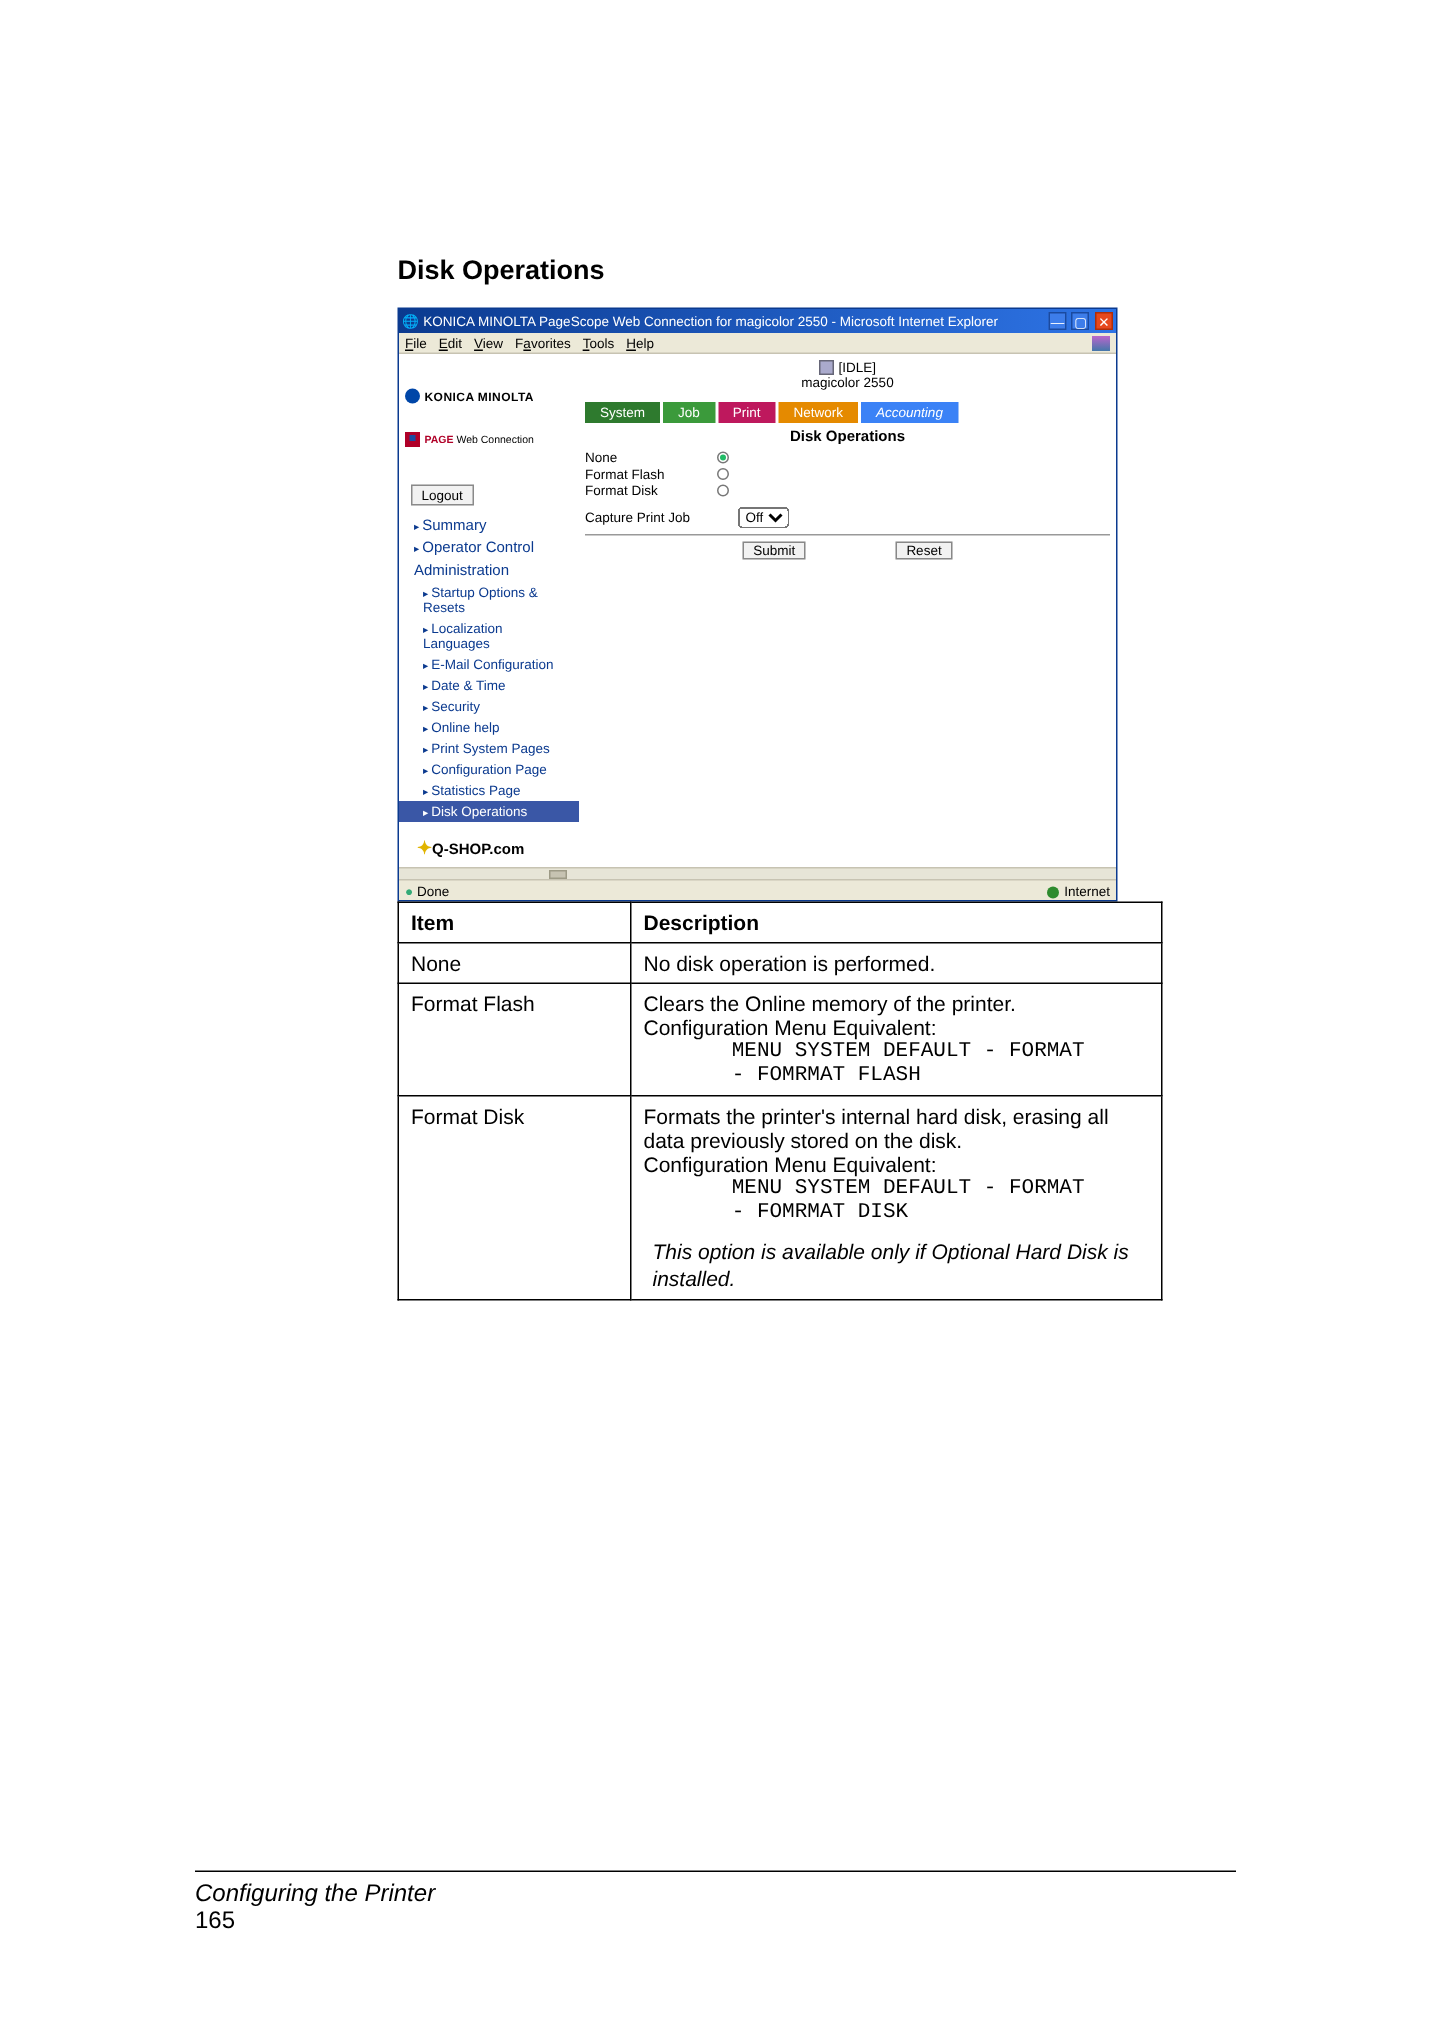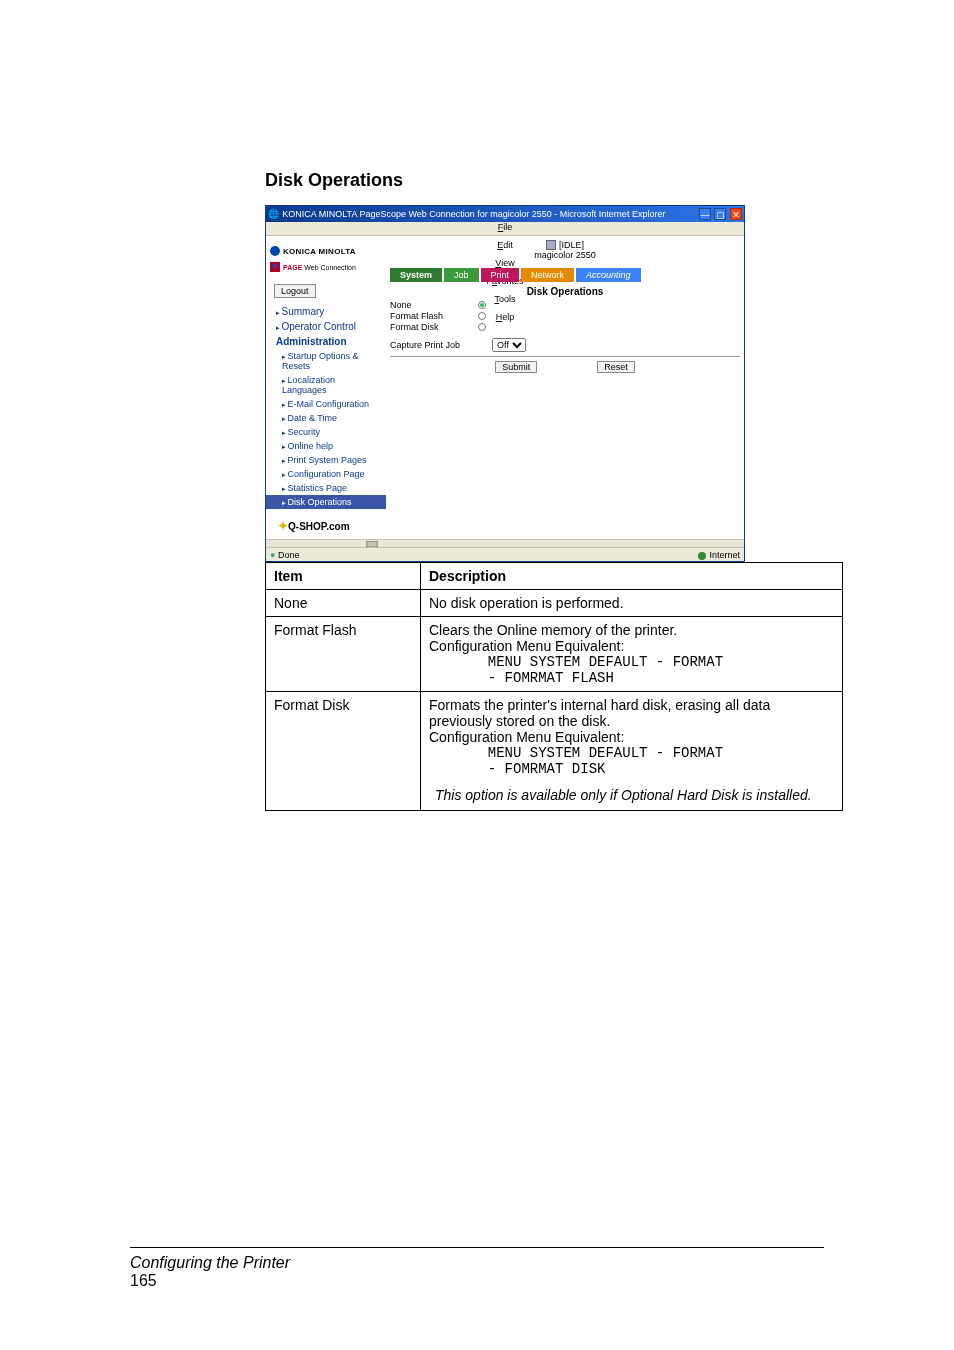--- a/index.html
+++ b/index.html
@@ -40,84 +40,83 @@
   .ie-titlebar .left { display:flex; align-items:center; gap:3px;}
   .ie-titlebar .btns span {
     display:inline-block; width:12px; height:12px; margin-left:1px;
     font-size:9px; line-height:12px; text-align:center; color:#fff;
     background:#3d7dea; border:1px solid #1a4aa0;
   }
   .ie-titlebar .btns .close { background:#e7481d; border-color:#b02d08;}
   .ie-menubar {
     background:#ece9d8; height:14px; padding:0 4px; display:flex; gap:8px; align-items:center;
     border-bottom:1px solid #c7c3b2;
-    flex-direction:column;
   }
   .ie-menubar span u{ text-decoration:underline;}
   .ie-body { display:flex; }
   .ie-left {
     width:120px; border-right:0;
   }
   .ie-right { flex:1; padding:0 4px 4px 4px; }
   .brand {
     padding:4px 4px 2px 4px;
   }
-  .brand-row { display:flex; align-items:center; gap:3px; margin:6px 0;}
+  .brand-row { display:flex; align-items:center; gap:3px; margin:19px 0;}
   .km-logo { width:10px; height:10px; border-radius:50%; background:#0046a8; display:inline-block;}
   .km-text { font-size:8px; font-weight:bold; letter-spacing:.3px;}
   .wc-icon { width:10px; height:10px; display:inline-block; position:relative;}
   .wc-icon::before{content:""; position:absolute; inset:0; background:#b00028;}
   .wc-icon::after{content:""; position:absolute; left:3px; top:2px; width:4px; height:4px; background:#1a4aa0;}
   .logout {
     margin:4px 8px 4px 8px; padding:1px 6px; font-size:9px;
     border:1px solid #8a8a8a; background:#f2f2f2; display:inline-block;
   }
   .sidenav { margin-top:2px;}
   .sidenav .it {
     padding:2px 4px 2px 10px; color:#0b3a8f; font-size:10px; cursor:default;
   }
   .sidenav .it.child{ padding-left:16px; font-size:9px;}
-  .sidenav .it.cat { color:#0b3a8f; font-weight:bold;}
+  .sidenav .it.cat { color:#0b3a8f; font-weight:normal;}
   .sidenav .it.active { background:#3a57a6; color:#fff; }
   .sidenav .it span.tri::before{content:"▸"; font-size:7px; margin-right:2px; color:inherit;}
   .qshop { margin:10px 0 6px 12px; font-weight:bold; font-size:10px; }
   .qshop .dot{ color:#e1b400; font-size:12px; }
   .ie-scroll {
     height:8px; background:#e7e5d7; border-top:1px solid #c7c3b2;
     display:flex; align-items:center;
   }
   .ie-scroll .bar{ margin-left:100px; width:12px; height:6px; background:#c7c3b2; border:1px solid #9d9a86;}
   .ie-status { background:#ece9d8; height:14px; border-top:1px solid #c7c3b2; display:flex; justify-content:space-between; align-items:center; padding:0 4px; font-size:9px;}
   .ie-status .right{ display:flex; align-items:flex-end; gap:3px;}
   .globe{ width:8px;height:8px;border-radius:50%; background:#2e8b2e; display:inline-block;}
   .ie-printer { font-size:9px; display:flex; align-items:center; gap:3px;}
   .ie-printer .picon{ width:10px;height:10px; background:#aac; border:1px solid #667;}
   .tabs { display:flex; gap:2px; margin-top:4px;}
   .tab { padding:2px 10px; font-size:9px; color:#fff; }
-  .tab.sys{ background:#2e7a2e;font-weight:bold;}
+  .tab.sys{ background:#2e7a2e;}
   .tab.job{ background:#3b9a3b;}
   .tab.prt{ background:#be185d;}
   .tab.net{ background:#e58a00;}
   .tab.acc{ background:#3b82f6;font-style:italic;}
   .panel-title{ text-align:center; font-size:10px; font-weight:bold; margin:4px 0 3px 0;}
   .radio-row{ display:flex; gap:28px; font-size:9px; margin:1px 0; align-items:center;}
   .radio-row .lbl{ width:60px;}
   .radio-dot{ width:8px;height:8px;border:1px solid #777;border-radius:50%;display:inline-block;position:relative;}
   .radio-dot.sel::after{content:"";position:absolute;inset:1px;border-radius:50%;background:#2b6;}
   .capture-row{ display:flex; gap:32px; align-items:center; margin:6px 0 2px 0; font-size:9px;}
   select.tiny{ font-size:9px; height:14px;}
   .hr{ border:none; border-top:1px solid #999; margin:4px 0;}
   .btn-row{ display:flex; gap:60px; justify-content:center; margin:4px 0;}
   .btn-row button{ font-size:9px; padding:0 6px; border:1px solid #888; background:#f2f2f2;}
   
   .intro { font-size:14px; margin:32px 0 10px 0; line-height:1.35;}
   .intro .bold{ font-weight:bold;}
   
   table.info {
-    border-collapse: collapse; width: 578px; font-size:14px;
+    border-collapse: collapse; width: 510px; font-size:14px;
   }
   table.info th, table.info td {
     border:1.5px solid #000; padding:5px 8px; vertical-align:top; text-align:left;
   }
   table.info th { font-weight:bold;}
   .mono { font-family: "Courier New", monospace; font-size:14px; white-space:pre; }
   .note-row { display:flex; align-items:flex-start; gap:6px; margin-top:10px;}
   .note-text{ font-style:italic; font-size:14px; line-height:1.25;}
   
   .footer {

